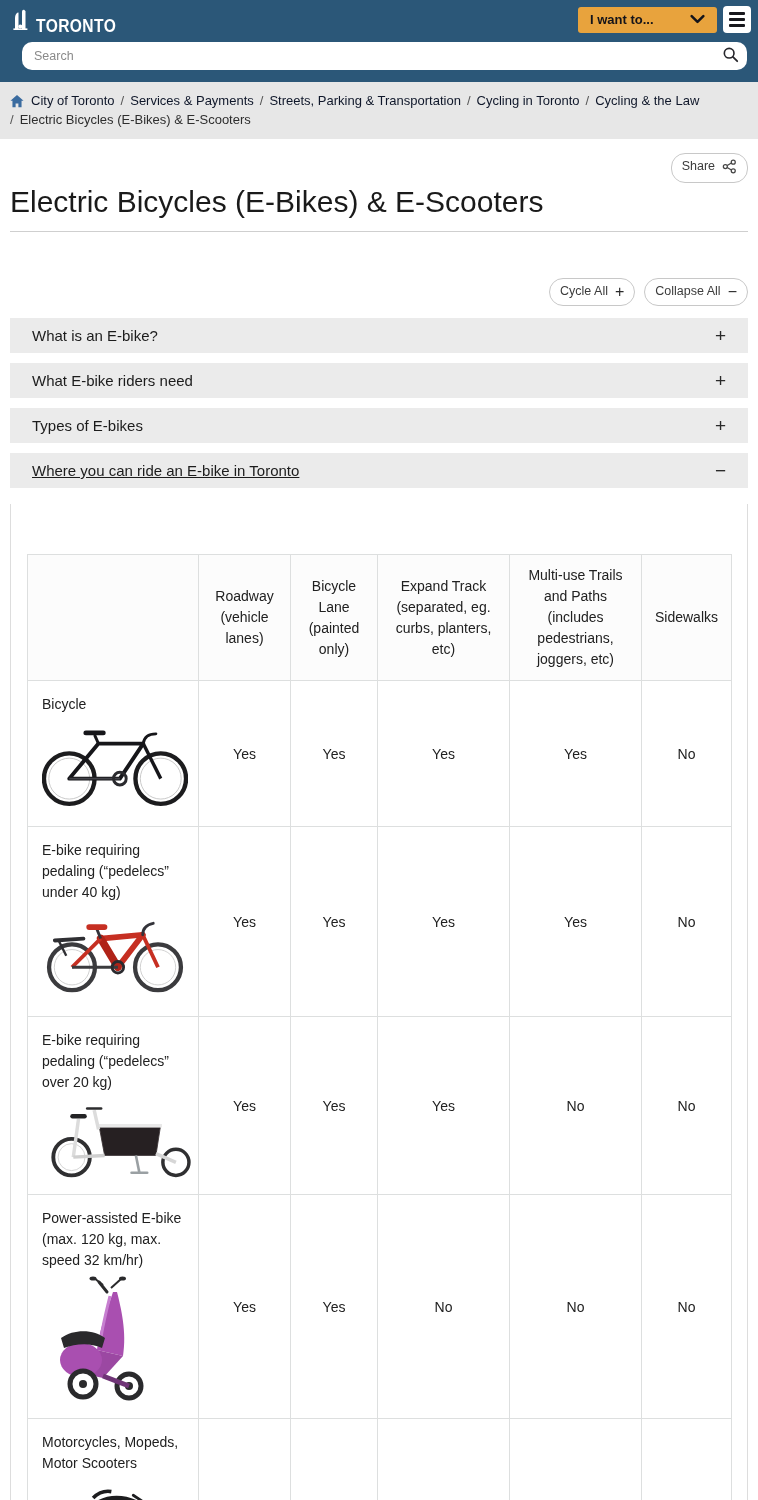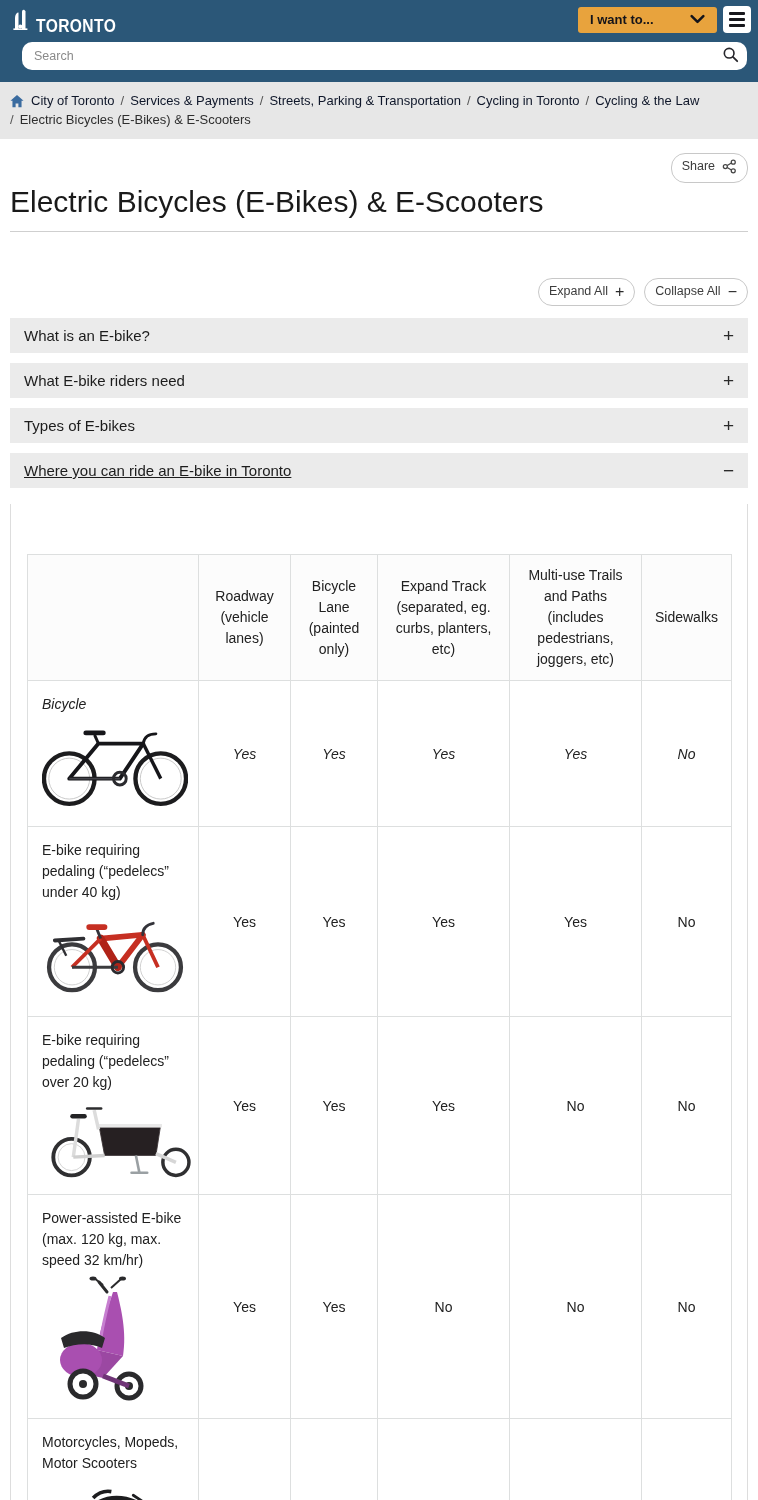--- a/index.html
+++ b/index.html
@@ -41,36 +41,36 @@
   .btn-light { background:#fff; border:1px solid #c8c8c8; border-radius:14px; color:#3c3c3c;
     font-family:inherit; font-size:12.5px; display:inline-flex; align-items:flex-start; gap:7px;
     padding:5px 10px; cursor:pointer; }
   h1.page-title { font-size:30px; font-weight:400; color:#1a1a1a; line-height:34px;
     margin-top:2px; padding-bottom:12px; border-bottom:1px solid #cfcfcf; }
   .controls-row { display:flex; justify-content:flex-end; gap:9px; margin:46px 0 12px; }
   .btn-ic { font-size:16px; font-weight:400; color:#2a2a2a; line-height:1; }
 
   
   .acc-bar { background:#ebebeb; height:35px; display:flex; align-items:center;
-    justify-content:space-between; padding:0 14px; margin-bottom:10px; cursor:pointer; }
+    justify-content:space-between; padding:0 22px; margin-bottom:10px; cursor:pointer; }
   .acc-label { font-size:15px; color:#1c1c1c; }
   .acc-bar.expanded { margin-bottom:16px; }
   .acc-bar.expanded .acc-label { text-decoration:underline; }
   .acc-ic { font-size:19px; font-weight:300; color:#2a2a2a; line-height:1; }
 
   .acc-panel { border:1px solid #ddd; border-top:none; padding:50px 16px 20px; }
 
   
   table.rules { border-collapse:collapse; width:100%; table-layout:fixed; }
   .rules th, .rules td { border:1px solid #dddfdf; font-weight:400; font-size:14px; color:#212121; }
   .rules th { background:#fcfcfc; text-align:center; vertical-align:middle; padding:10px 6px; line-height:21px; height:112px; }
   .rules td.c-val { text-align:center; vertical-align:middle; background:#fff; }
   .rules td.c-label { vertical-align:top; padding:13px 14px 10px; line-height:21px; background:#fff; }
   .row-img { margin-top:5px; }
-  tr.r1 td { height:134px;font-style:italic; } tr.r2 td { height:190px; } tr.r3 td { height:178px; }
+  tr.r1 td { height:134px; } tr.r2 td { height:190px; } tr.r3 td { height:178px; }
   tr.r4 td { height:200px; } tr.r5 td { height:160px; }
 </style>
 </head>
 <body>
 
 <div class="page">
 
   <div class="topbar">
     <div class="brand">
       <span>
@@ -148,21 +148,21 @@
               <line x1="6.2" y1="10.1" x2="11.3" y2="13.1" stroke="#444" stroke-width="1.5"></line>
             </svg>
         </span>
       </button>
     </div>
 
     <h1 class="page-title">Electric Bicycles (E-Bikes) &amp; E-Scooters</h1>
 
     <div class="controls-row">
       <button class="btn-light">
-        <span>Expand All</span>
+        <span>Cycle All</span>
         <span class="btn-ic">+</span>
       </button>
       <button class="btn-light">
         <span>Collapse All</span>
         <span class="btn-ic">−</span>
       </button>
     </div>
 
     <div class="acc-bar">
       <span class="acc-label">What is an E-bike?</span>

